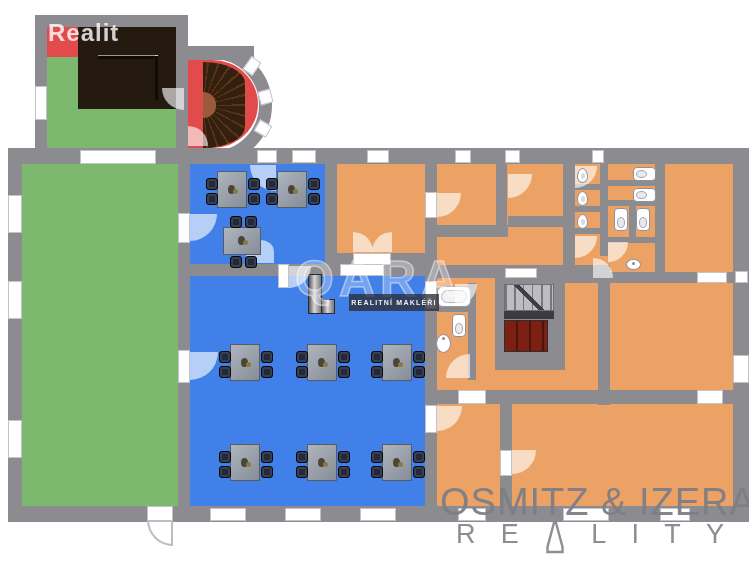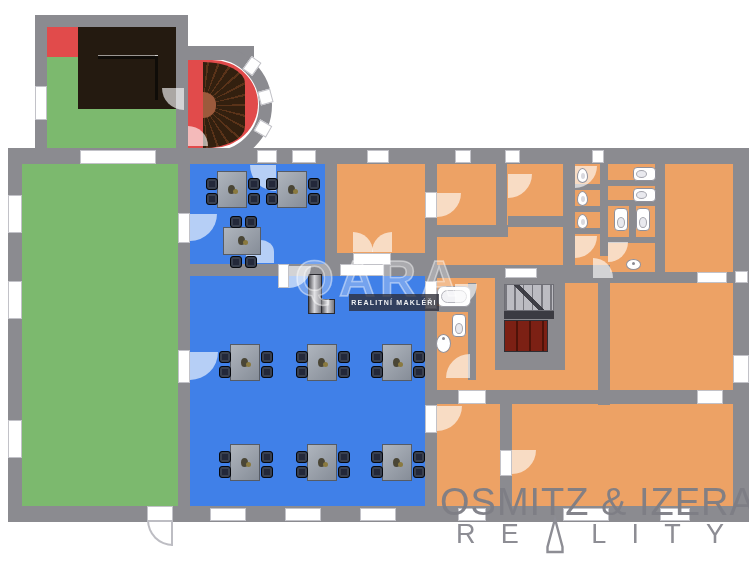--- a/index.html
+++ b/index.html
@@ -253,20 +253,21 @@
       <div class="toilet h" style="left: 633px; top: 188px;"></div>
       <div class="toilet v" style="left: 614px; top: 208px;"></div>
       <div class="toilet v" style="left: 636px; top: 208px;"></div>
       <div class="urinal" style="left: 577px; top: 168px;"></div>
       <div class="urinal" style="left: 577px; top: 191px;"></div>
       <div class="urinal" style="left: 577px; top: 214px;"></div>
       <div class="sink" style="left: 436px; top: 334px; width: 15px; height: 19px;"></div>
       <div class="sink" style="left: 626px; top: 259px; width: 15px; height: 11px;"></div>
     </div>
 
+  <div class="wm-realit">Realit</div>
   <div class="wm-qara">QARA</div>
   <div class="wm-bar">REALITNÍ MAKLÉŘI</div>
   <div class="logo-top">OSMITZ &amp; IZERA</div>
   <div class="logo-bottom">
     <span>R</span>
     <span>E</span>
     <svg width="22" height="38" viewBox="0 0 22 38">
       <path d="M11 3 L18.5 31 L18.5 36 L3.5 36 L3.5 31 Z" fill="none" stroke="#8d8d94" stroke-width="2.4"></path>
     </svg>
     <span>L</span>

